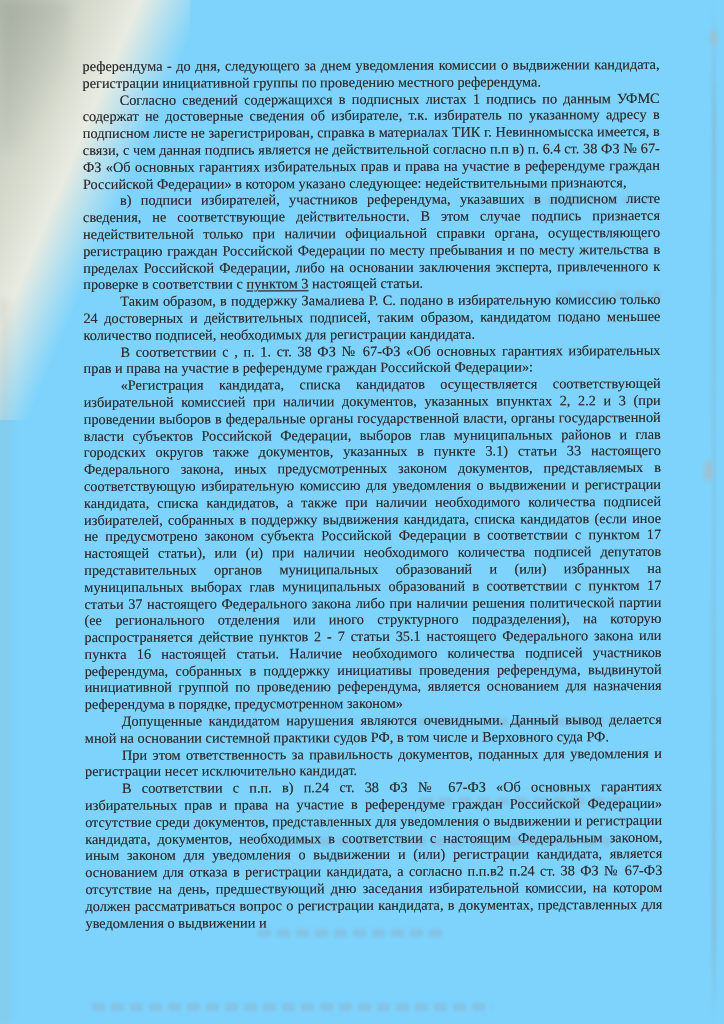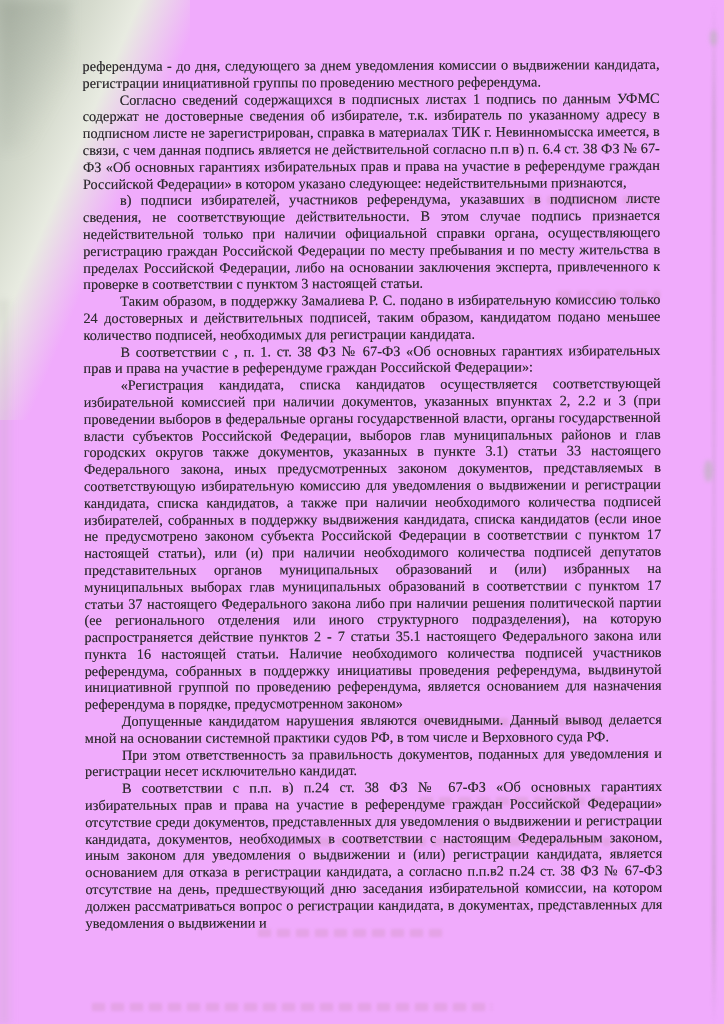--- a/index.html
+++ b/index.html
@@ -4,21 +4,21 @@
 <style>
   html, body {
     margin: 0;
     padding: 0;
     background: #e8e8e4;
   }
   .scan {
     position: relative;
     width: 724px;
     height: 1024px;
-    background: #f0abfc;
+    background: #7dd3fc;
     overflow: hidden;
     font-family: "Liberation Serif", "DejaVu Serif", serif;
   }
   
   .corner-shade {
     position: absolute;
     left: 0; top: 0;
     width: 190px;
     height: 420px;
     background: linear-gradient(113deg,
@@ -101,20 +101,21 @@
     text-align: justify;
     transform: rotate(-0.2deg);
     text-shadow: 0 0 .5px rgba(45,43,46,.55);
   }
   .para {
     margin: 0;
     text-indent: 37px;
   }
   .para.no-indent { text-indent: 0; }
   .u {
+    text-decoration: underline;
     text-underline-offset: 2px;
   }
 </style>
 </head>
 <body>
 
 <div class="scan">
 
   <div class="corner-shade"></div>
   <div class="corner-shade-dark"></div>

